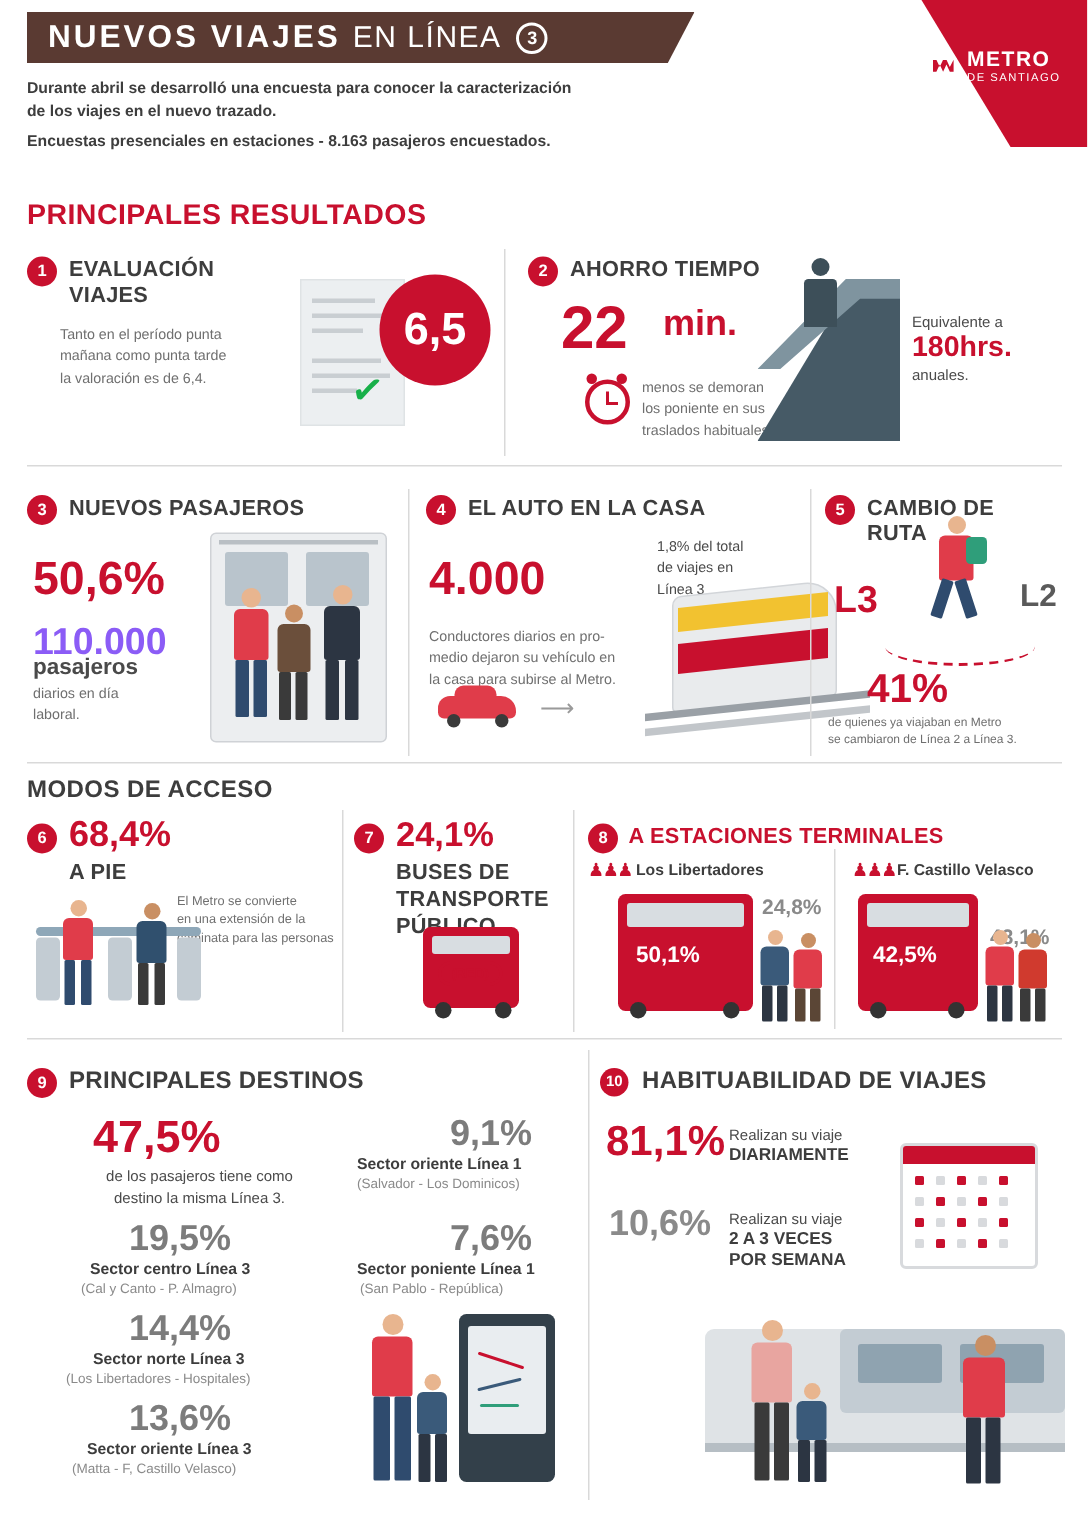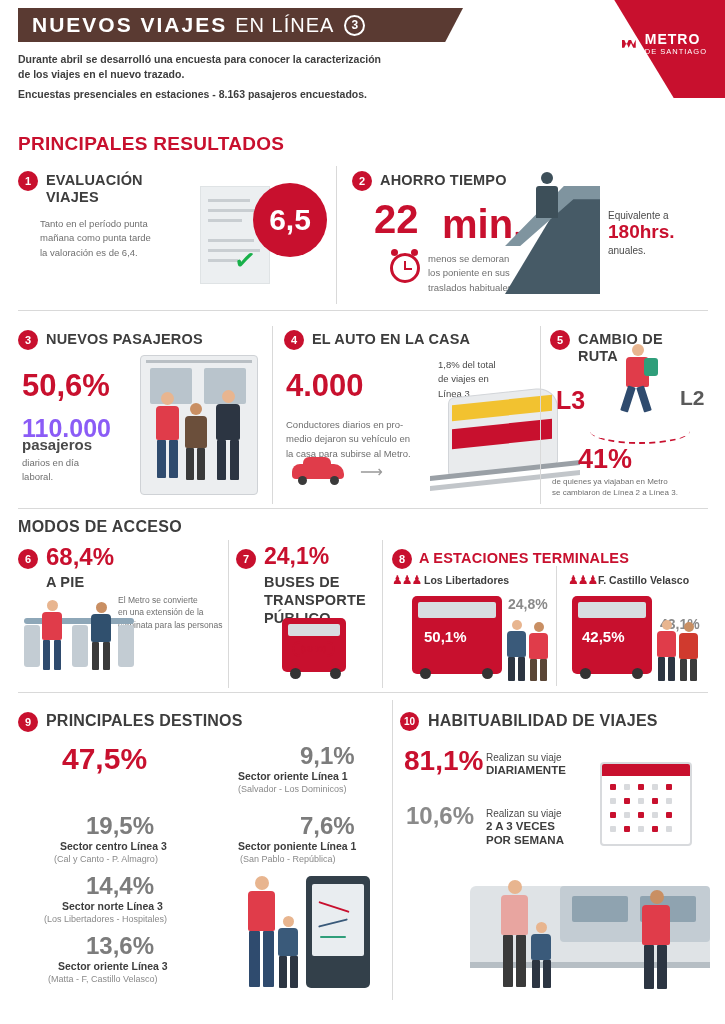--- a/index.html
+++ b/index.html
@@ -232,21 +232,21 @@
   <div class="doc-line" style="top:249px; left:208px; width:52px;"></div>
   <div class="doc-line" style="top:259px; left:208px; width:30px;"></div>
   <div class="check" style="top:245px; left:234px;">✓</div>
   <div class="circle-score" style="top:183px; left:253px;">6,5</div>
 
   <div class="vr" style="top:166px; left:336px; height:138px;"></div>
 
   <div class="bullet" style="top:171px; left:352px;">2</div>
   <div class="item-title" style="top:172px; left:380px;">AHORRO TIEMPO</div>
   <div class="big-red" style="top:197px; left:374px; font-size:40px;">22</div>
-  <div class="big-red" style="top:202px; left:442px; font-size:40px;">min.</div>
+  <div class="big-red" style="top:202px; left:442px; font-size:24px;">min.</div>
 
   <div class="clock" style="top:253px; left:390px;"></div>
   <div class="bell" style="top:249px; left:391px;"></div>
   <div class="bell" style="top:249px; left:411px;"></div>
 
   <div class="body-text" style="top:252px; left:428px; width:135px;">
     <div>menos se demoran</div>
     <div>los poniente en sus</div>
     <div>traslados habituales.</div>
   </div>
@@ -425,20 +425,24 @@
   <div class="pb" style="top:633px; left:679px; width:19px; height:26px; background:#d03a2e;"></div>
   <div class="leg" style="top:659px; left:680px; width:7px; height:22px; background:#3a3a3a;"></div>
   <div class="leg" style="top:659px; left:690px; width:7px; height:22px; background:#3a3a3a;"></div>
 
   <div class="hr" style="top:692px; left:18px; width:690px;"></div>
 
   <div class="bullet" style="top:712px; left:18px;">9</div>
   <div class="item-title" style="top:712px; left:46px; font-size:16px;">PRINCIPALES DESTINOS</div>
 
   <div class="big-red" style="top:742px; left:62px; font-size:30px;">47,5%</div>
+  <div class="body-text dark" style="top:777px; left:28px; width:210px; font-size:10px; text-align:center;">
+    <div>de los pasajeros tiene como</div>
+    <div>destino la misma Línea 3.</div>
+  </div>
 
   <div class="big-gray" style="top:812px; left:86px; font-size:24px; color:#7c7c7c;">19,5%</div>
   <div class="lbl-bold" style="top:840px; left:60px;">Sector centro Línea 3</div>
   <div class="lbl-small" style="top:854px; left:54px;">(Cal y Canto - P. Almagro)</div>
 
   <div class="big-gray" style="top:872px; left:86px; font-size:24px; color:#7c7c7c;">14,4%</div>
   <div class="lbl-bold" style="top:900px; left:62px;">Sector norte Línea 3</div>
   <div class="lbl-small" style="top:914px; left:44px;">(Los Libertadores - Hospitales)</div>
 
   <div class="big-gray" style="top:932px; left:86px; font-size:24px; color:#7c7c7c;">13,6%</div>

